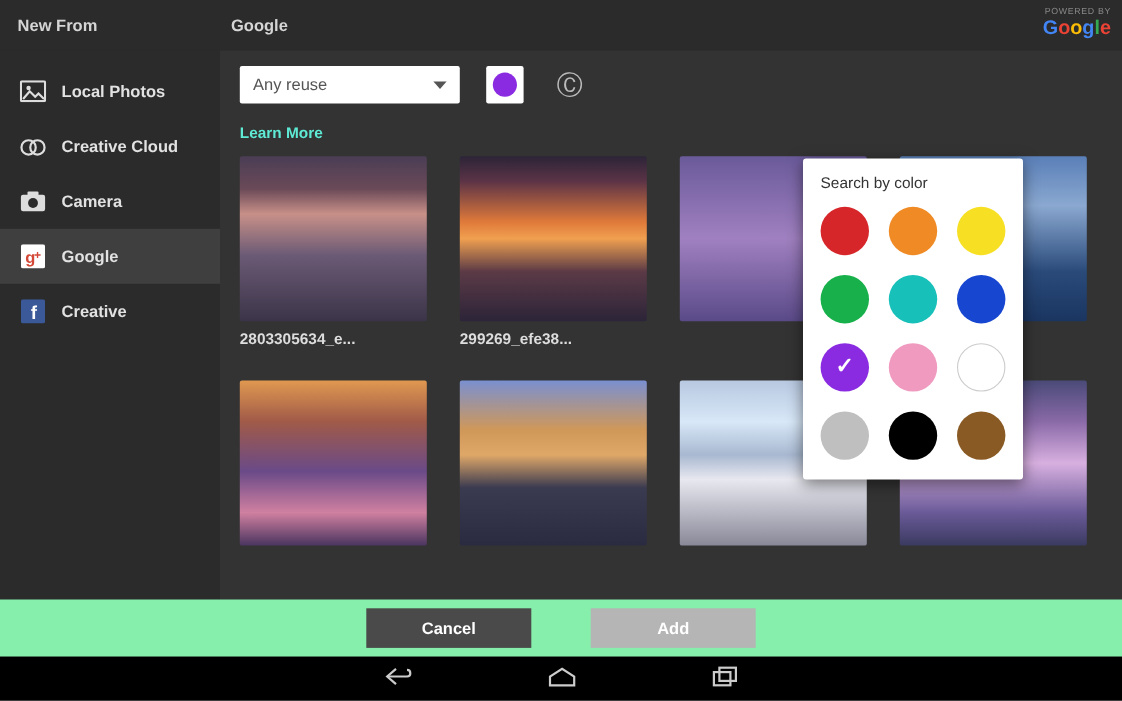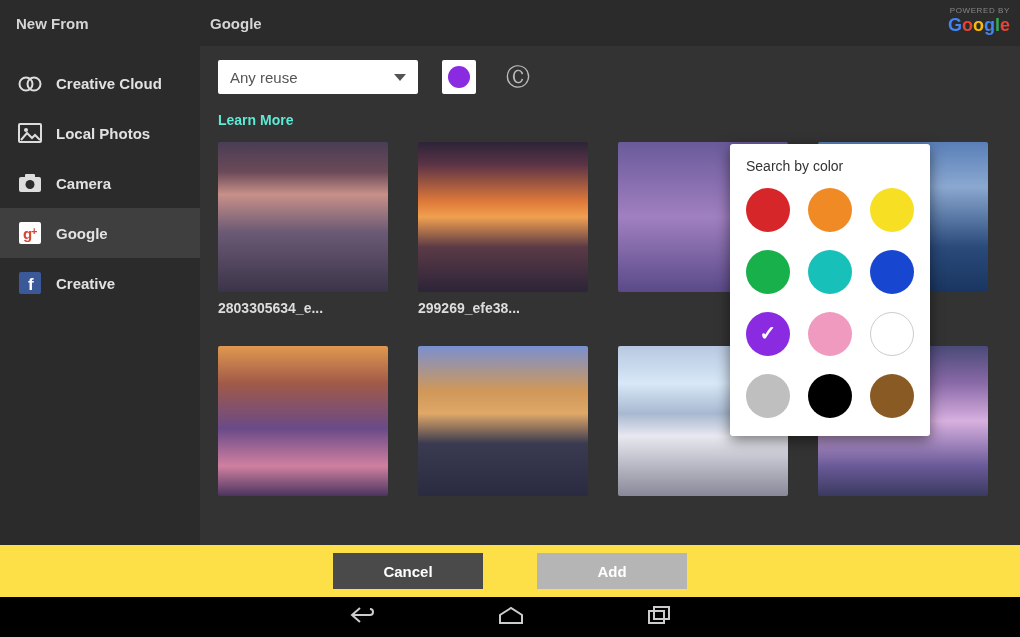--- a/index.html
+++ b/index.html
@@ -47,21 +47,21 @@
   .th7 { background: linear-gradient(#b8c8e0 0%, #d8e8f8 25%, #a8b8d0 45%, #e8e8f0 60%, #888898 100%); }
   .th8 { background: linear-gradient(#4a4a78 0%, #8a6aa8 25%, #d8b0e0 50%, #6a5a98 80%, #3a3a60 100%); }
 
   .popover { position:absolute; top:98px; left:530px; width:200px; background:#fff; border-radius:3px; box-shadow: 0 4px 14px rgba(0,0,0,0.5); padding: 14px 16px 18px 16px; z-index:10; }
   .popover h4 { font-size:14px; font-weight:normal; color:#333; margin-bottom:14px; }
   .swatches { display:grid; grid-template-columns: repeat(3, 44px); gap: 18px 18px; justify-content:center; }
   .sw { width:44px; height:44px; border-radius:50%; cursor:pointer; position:relative; }
   .sw.bordered { border:1px solid #ccc; }
   .sw .check { position:absolute; top:50%; left:50%; transform:translate(-50%,-55%); color:#fff; font-size:20px; font-weight:bold; }
 
-  .footer { position:absolute; left:0; right:0; bottom:40px; height:52px; background:#fde047; display:flex; align-items:center; justify-content:center; gap:14px; }
+  .footer { position:absolute; left:0; right:0; bottom:40px; height:52px; background:#86efac; display:flex; align-items:center; justify-content:center; gap:14px; }
   .btn { width:150px; height:36px; border:none; color:#fff; font-size:15px; font-weight:bold; cursor:pointer; }
   .btn.cancel { background:#4a4a4a; }
   .btn.add { background:#b5b5b5;margin-left:40px; }
 
   .navbar { position:absolute; left:0; right:0; bottom:0; height:40px; background:#000; display:flex; align-items:center; justify-content:center; gap:120px; }
   .navbar svg { stroke:#ccc; fill:none; stroke-width:2; }
 
 </style>
 </head>
 <body>
@@ -73,36 +73,36 @@
     <div class="powered">
       <div class="small">POWERED BY</div>
       <div class="logo"><span class="g1">G</span><span class="g2">o</span><span class="g3">o</span><span class="g4">g</span><span class="g5">l</span><span class="g6">e</span></div>
     </div>
   </div>
 
   <div class="body">
     <div class="sidebar">
       <div class="side-item">
         <span class="icon">
-            <svg width="26" height="20" viewBox="0 0 26 20">
-              <circle cx="9" cy="11" r="6.5" stroke="#ddd" fill="none" stroke-width="2"></circle>
-              <circle cx="17" cy="11" r="6.5" stroke="#ddd" fill="none" stroke-width="2"></circle>
-            </svg>
-          </span>
-        <span>Creative Cloud</span>
-      </div>
-      <div class="side-item">
-        <span class="icon">
             <svg width="24" height="20" viewBox="0 0 24 20">
               <rect x="1" y="1" width="22" height="18" rx="1" stroke="#ddd" fill="none" stroke-width="2"></rect>
               <circle cx="8" cy="7" r="2" fill="#ddd"></circle>
               <path d="M3 17 L9 10 L14 15 L17 12 L22 17" stroke="#ddd" fill="none" stroke-width="2"></path>
             </svg>
           </span>
         <span>Local Photos</span>
+      </div>
+      <div class="side-item">
+        <span class="icon">
+            <svg width="26" height="20" viewBox="0 0 26 20">
+              <circle cx="9" cy="11" r="6.5" stroke="#ddd" fill="none" stroke-width="2"></circle>
+              <circle cx="17" cy="11" r="6.5" stroke="#ddd" fill="none" stroke-width="2"></circle>
+            </svg>
+          </span>
+        <span>Creative Cloud</span>
       </div>
       <div class="side-item">
         <span class="icon">
             <svg width="24" height="20" viewBox="0 0 24 20">
               <rect x="1" y="4" width="22" height="15" rx="2" fill="#ddd"></rect>
               <rect x="7" y="1" width="10" height="4" rx="1" fill="#ddd"></rect>
               <circle cx="12" cy="11.5" r="4.5" fill="#2b2b2b"></circle>
             </svg>
           </span>
         <span>Camera</span>

